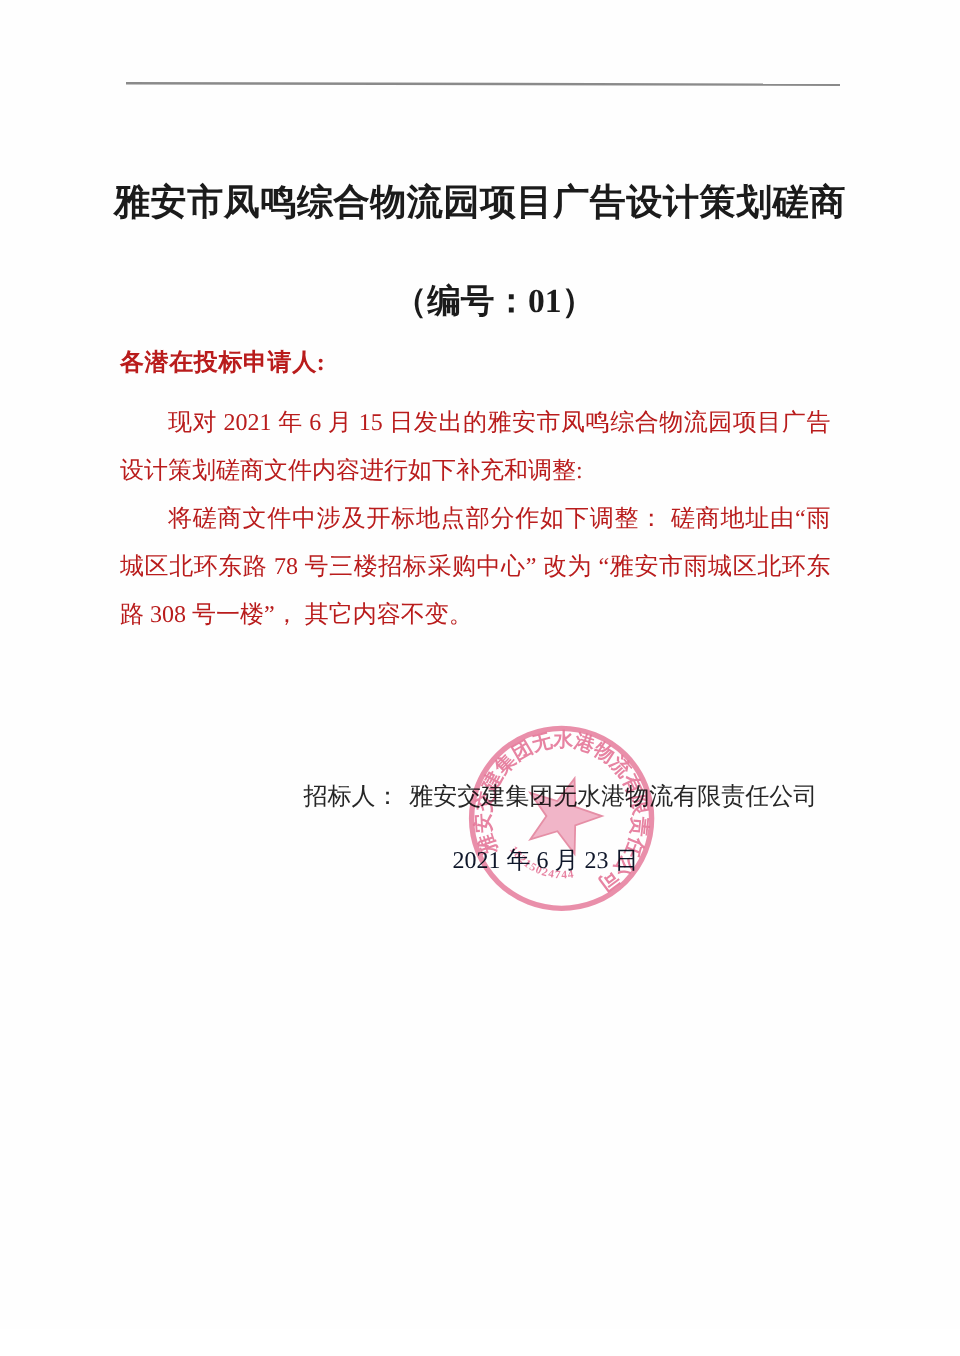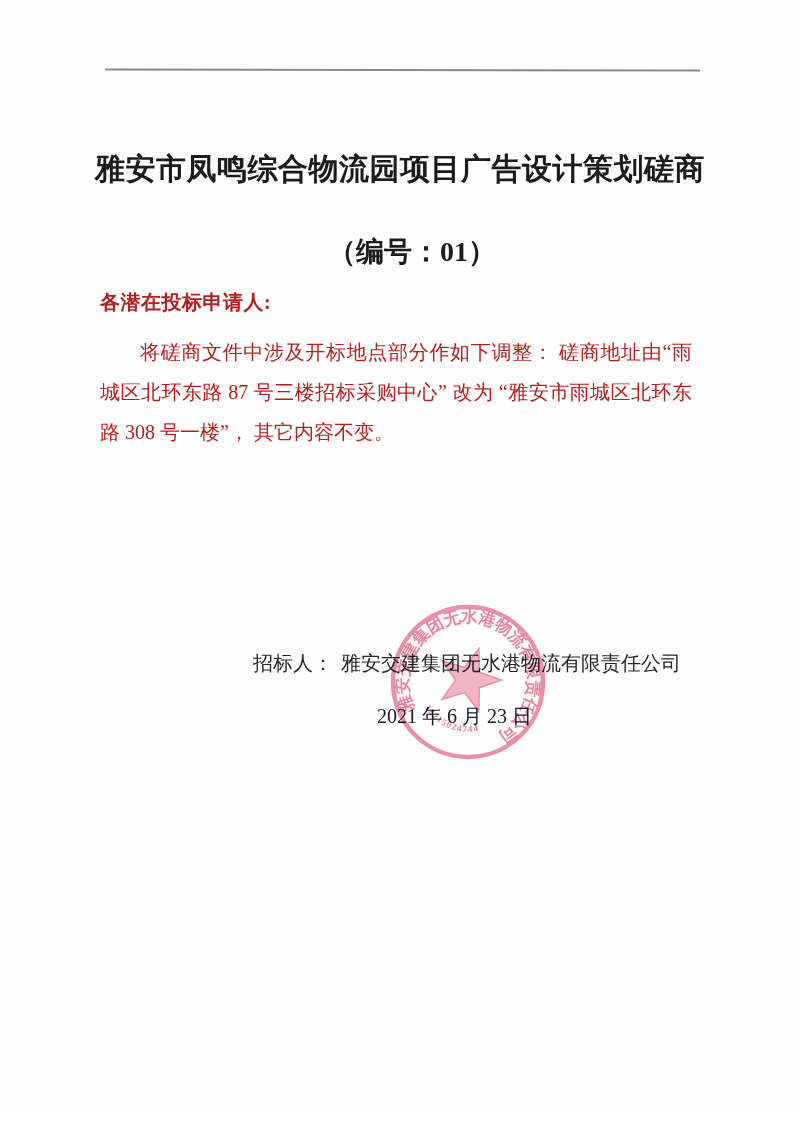--- a/index.html
+++ b/index.html
@@ -108,21 +108,22 @@
   <div class="top-rule"></div>
 
   <div class="title">
     <div>雅安市凤鸣综合物流园项目广告设计策划磋商</div>
   </div>
 
   <div class="doc-number">（编号：01）</div>
 
   <div class="body-block">
     <div class="salutation">各潜在投标申请人:</div>
-    <p>将磋商文件中涉及开标地点部分作如下调整： 磋商地址由“雨城区北环东路 87 号三楼招标采购中心” 改为 “雅安市雨城区北环东路 308 号一楼”， 其它内容不变。</p>
+    <p>现对 2021 年 6 月 15 日发出的雅安市凤鸣综合物流园项目广告设计策划磋商文件内容进行如下补充和调整:</p>
+    <p>将磋商文件中涉及开标地点部分作如下调整： 磋商地址由“雨城区北环东路 78 号三楼招标采购中心” 改为 “雅安市雨城区北环东路 308 号一楼”， 其它内容不变。</p>
   </div>
 
   <div class="signer-line">
     <span class="label">招标人：</span><span>雅安交建集团无水港物流有限责任公司</span>
   </div>
 
   <div class="date-line">2021 年 6 月 23 日</div>
 
   <svg class="seal" viewBox="0 0 200 200" width="200" height="200" xmlns="http://www.w3.org/2000/svg">
     <circle cx="100" cy="100" r="75" fill="none" stroke-width="4.5" opacity="0.95" stroke="#e87f9f"></circle>

